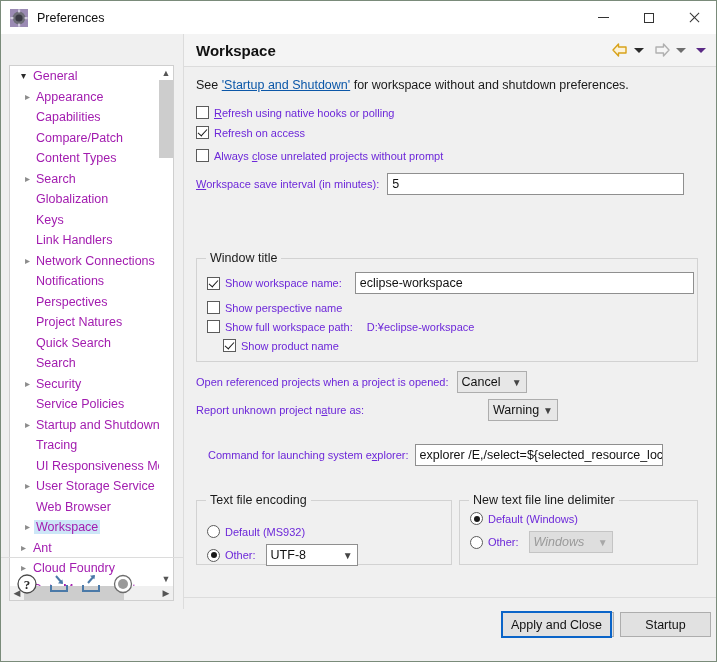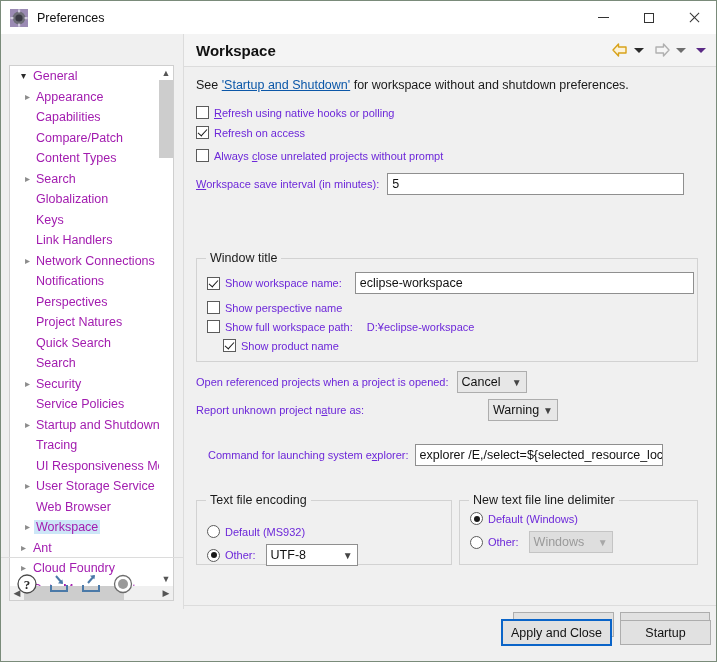--- a/index.html
+++ b/index.html
@@ -95,21 +95,21 @@
   .combo.disabled .carat{color:#a8a8a8;}
 
   
   .group{position:absolute;border:1px solid #d2d2d2;box-sizing:border-box;}
   .group-title{position:absolute;top:-8px;left:9px;background:#f0f0f0;padding:0 4px;font-size:12.5px;color:#1a1a1a;}
 
   
   .btn{height:25px;border:1px solid #adadad;background:#e1e1e1;box-sizing:border-box;display:flex;align-items:center;justify-content:center;font-size:12.5px;color:#111;cursor:default;}
   .btn.focus{border:2px solid #0a64c8;background:#e1e1e1;}
 
-  .footer{position:absolute;left:182px;right:0;bottom:0;height:56px;border-top:1px solid #dcdcdc;box-sizing:border-box;}
+  .footer{position:absolute;left:182px;right:0;bottom:0;height:64px;border-top:1px solid #dcdcdc;box-sizing:border-box;}
 </style>
 </head>
 <body>
 
 <div class="window">
 
   <div class="titlebar">
     <div class="title-icon">
       <svg width="18" height="18" viewBox="0 0 18 18">
         <rect x="0" y="0" width="18" height="18" fill="#9b8bb4"></rect>
@@ -433,21 +433,21 @@
 
       <div class="group" style="left:275px;top:466px;width:239px;height:65px;">
         <span class="group-title">New text file line delimiter</span>
         <div class="fieldrow" style="margin-left:10px;margin-top:11px;">
           <div class="rb on"></div>
           <span class="cblabel">Default (Windows)</span>
         </div>
         <div class="fieldrow" style="margin-left:10px;margin-top:6px;">
           <div class="rb"></div>
           <span class="cblabel">Other:</span>
-          <div class="combo disabled" style="width:84px;margin-left:10px;">
+          <div class="combo disabled" style="width:84px;margin-left:10px;font-style:italic;">
             <span class="cv">Windows</span>
             <span class="carat">▼</span>
           </div>
         </div>
       </div>
 
       <div class="btn" style="position:absolute;left:329px;top:578px;width:101px;">
           <span><span id="lblrd">Restore <span class="u">D</span>efaults</span></span>
         </div>
       <div class="btn" style="position:absolute;left:436px;top:578px;width:90px;">

